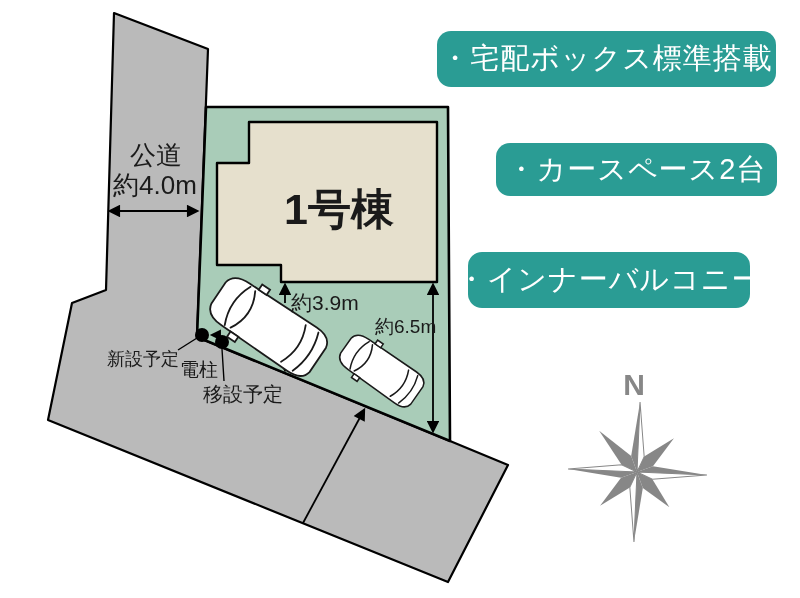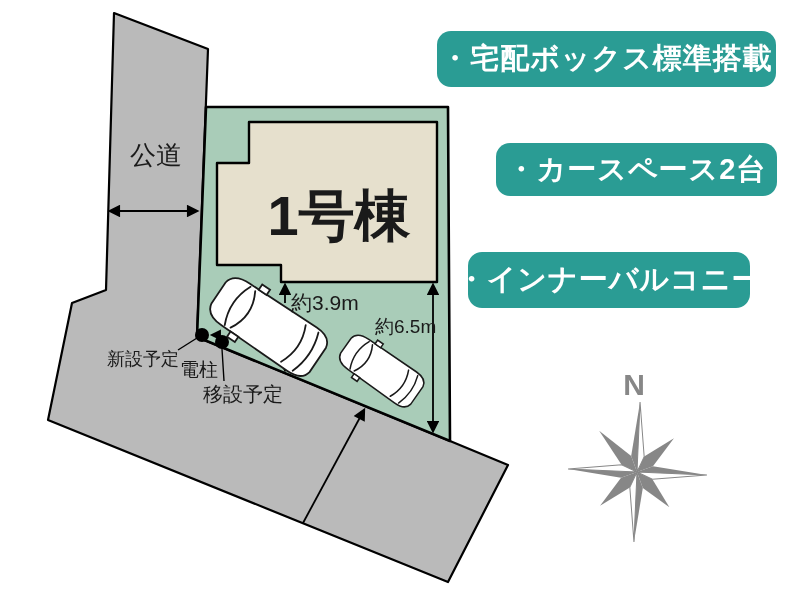--- a/index.html
+++ b/index.html
@@ -5,21 +5,21 @@
   html,body{margin:0;padding:0;background:#ffffff;}
   .stage{
     position:relative;width:800px;height:598px;overflow:hidden;background:#ffffff;
     font-family:"Liberation Sans", sans-serif;color:var(--text-dark,#1a1a1a);
   }
   .stage svg{position:absolute;left:0;top:0;}
   .lbl{position:absolute;white-space:nowrap;line-height:1.05;color:var(--text-dark,#1a1a1a);text-align:center;}
   .centered{transform:translateX(-50%);}
   .banner{
     position:absolute;display:flex;align-items:center;justify-content:center;
-    background:var(--teal,#2A9C94);color:#ffffff;font-weight:bold;font-size:29px;
+    background:var(--teal,#2A9C94);color:#ffffff;font-weight:normal;font-size:29px;
     border-radius:14px;white-space:nowrap;letter-spacing:1px;
   }
   .compass-n{position:absolute;color:var(--compass-gray,#878787);font-weight:bold;font-size:30px;}
 </style>
 </head>
 <body>
 
 <div class="stage">
 
   <svg width="800" height="598" viewBox="0 0 800 598">
@@ -92,22 +92,23 @@
       <g style="fill:var(--compass-gray,#878787)">
         <path d="M 0,-70 L -6.5,-15.7 L 0,0 Z"></path>
         <path d="M 70,0 L 15.7,-6.5 L 0,0 Z"></path>
         <path d="M 0,70 L 6.5,15.7 L 0,0 Z"></path>
         <path d="M -69,0 L -15.7,6.5 L 0,0 Z"></path>
       </g>
     </g>
   </svg>
 
   <div class="lbl centered" style="left:156px;top:142px;font-size:26px">公道</div>
+  <div class="lbl centered" style="left:155px;top:172px;font-size:26px">約4.0m</div>
 
-  <div class="lbl centered" style="left:339px;top:187px;font-size:56px;font-weight:bold">1号棟</div>
+  <div class="lbl centered" style="left:339px;top:187px;font-size:43px;font-weight:bold">1号棟</div>
 
   <div class="lbl" style="left:291px;top:292px;font-size:21px">約3.9m</div>
   <div class="lbl" style="left:375px;top:317px;font-size:19px">約6.5m</div>
 
   <div class="lbl" style="left:107px;top:350px;font-size:18px">新設予定</div>
   <div class="lbl" style="left:180px;top:360px;font-size:19px">電柱</div>
   <div class="lbl" style="left:203px;top:384px;font-size:20px">移設予定</div>
 
 
   <div class="compass-n centered" style="left:634px;top:368px">N</div>

